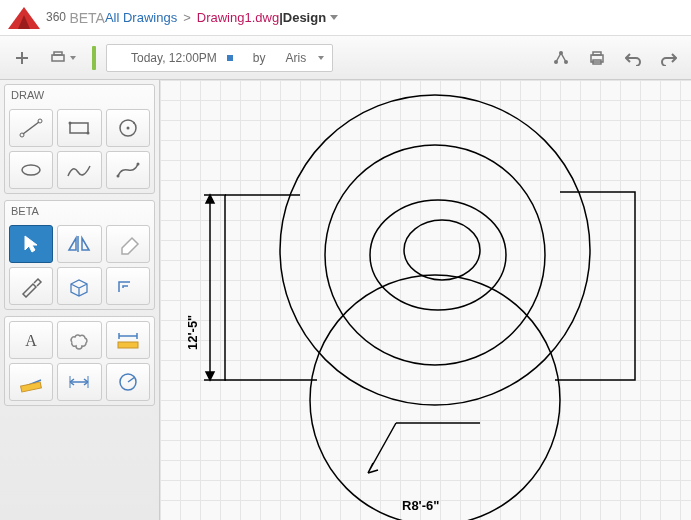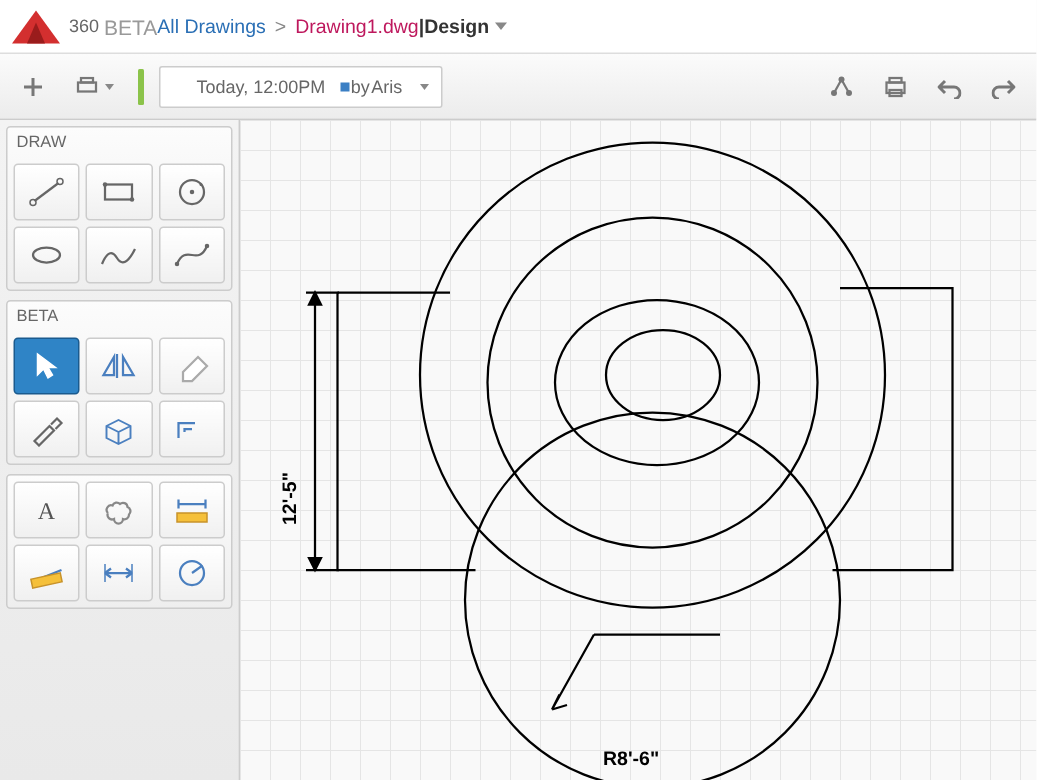--- a/index.html
+++ b/index.html
@@ -15,21 +15,21 @@
   .breadcrumb .current { color: #be185d; font-weight: normal; }
   .breadcrumb .mode { color: #333; font-weight: bold; }
   .dropdown-caret { width: 0; height: 0; border-left: 4px solid transparent; border-right: 4px solid transparent; border-top: 5px solid #888; display: inline-block; margin-left: 4px; vertical-align: middle; }
 
   .toolbar { height: 44px; background: linear-gradient(#fbfbfb,#ececec); border-bottom: 1px solid #ccc; display: flex; align-items: center; padding: 0 8px; gap: 8px; }
   .tbtn { width: 28px; height: 28px; display: flex; align-items: center; justify-content: center; color: #666; cursor: pointer; border-radius: 2px; }
   .tbtn.split { width: 38px; justify-content: center; gap: 2px; }
   .vdiv { width: 4px; height: 24px; background: #8bc34a; border-radius: 1px; margin: 0 2px; }
   .status-box { background: #fff; border: 1px solid #ccc; height: 28px; display: flex; align-items: center; padding: 0 8px; gap: 10px; border-radius: 2px; }
   .status-time { color: #666; font-size: 12px; margin-left: 16px; }
-  .status-author { color: #666; font-size: 12px; display: flex; align-items: center; gap: 1px; text-align: right; }
+  .status-author { color: #666; font-size: 12px; display: flex; align-items: center; gap: 20px; text-align: right; }
   .status-author .dot { width: 6px; height: 6px; background: #3b7fc4; }
   .toolbar-spacer { flex: 1; }
   .small-caret { width: 0; height: 0; border-left: 3px solid transparent; border-right: 3px solid transparent; border-top: 4px solid #888; display: inline-block; margin-left: 2px; }
 
   .workspace { display: flex; height: calc(520px - 36px - 44px); }
   .sidebar { width: 160px; background: linear-gradient(#f3f3f3,#e9e9e9); border-right: 1px solid #ccc; padding: 4px; display: flex; flex-direction: column; gap: 6px; overflow: hidden; }
   .palette { background: linear-gradient(#fcfcfc,#eee); border: 1px solid #ccc; border-radius: 3px; }
   .palette-title { font-size: 11px; color: #666; padding: 4px 6px; }
   .palette-grid { display: grid; grid-template-columns: repeat(3, 1fr); gap: 4px; padding: 4px; }
   .tool { height: 38px; background: linear-gradient(#fff,#f0f0f0); border: 1px solid #ccc; border-radius: 3px; display: flex; align-items: center; justify-content: center; cursor: pointer; }

